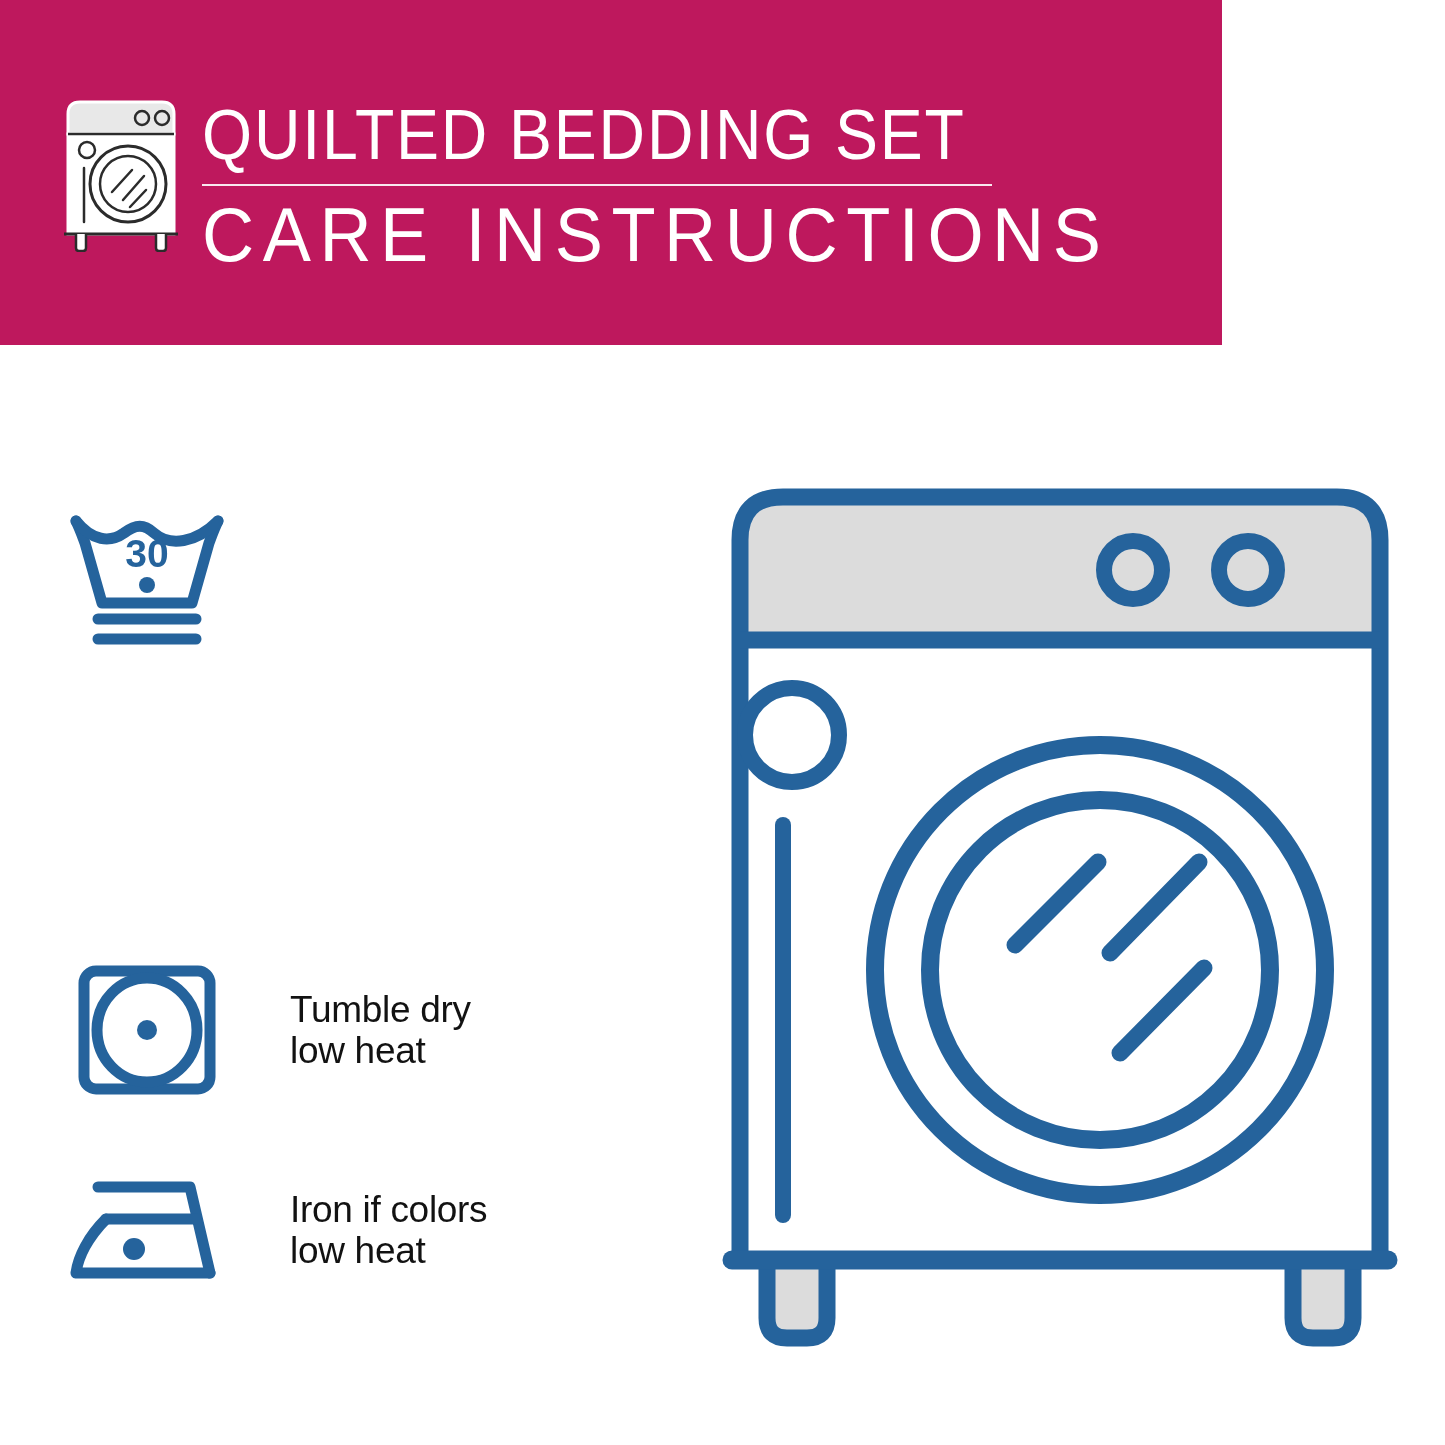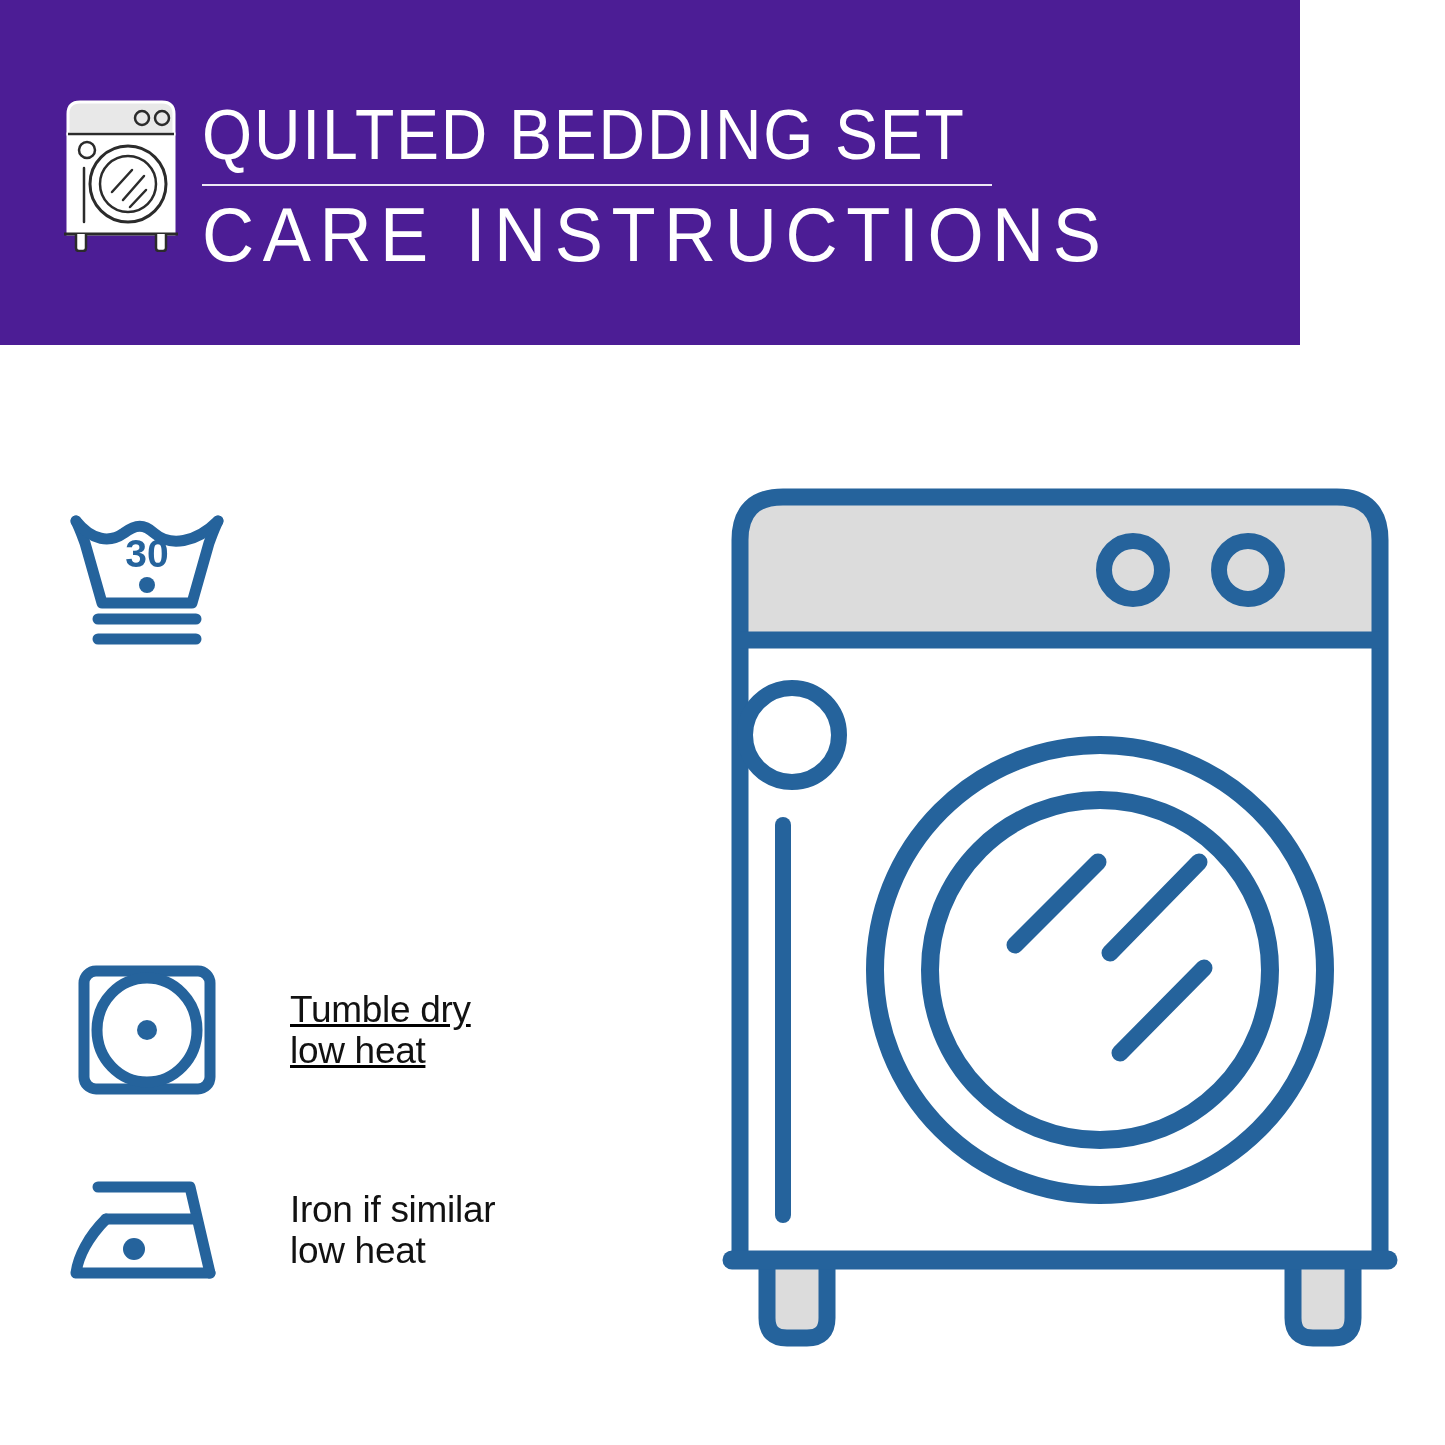--- a/index.html
+++ b/index.html
@@ -13,23 +13,24 @@
     font-family: "Liberation Sans", sans-serif;
     overflow: hidden;
     position: relative;
   }
 
   
   .header-band {
     position: absolute;
     left: 0;
     top: 0;
-    width: 1300px;
+    width: 1174px;
     height: 345px;
-    background: #4c1d95;
+    background: #be185d;
+    padding-left: 48px;
   }
   .header-inner {
     position: absolute;
     left: 60px;
     top: 92px;
     display: flex;
     flex-direction: row;
     align-items: flex-start;
   }
   .header-logo {
@@ -83,21 +84,21 @@
   .care-row {
     position: absolute;
     left: 62px;
     width: 620px;
     display: flex;
     flex-direction: row;
     align-items: center;
   }
   .care-row.r0 { top: 150px; }
   .care-row.r1 { top: 370px; }
-  .care-row.r2 { top: 600px; text-decoration: underline; }
+  .care-row.r2 { top: 600px; }
   .care-row.r3 { top: 800px; }
 
   .care-symbol {
     width: 170px;
     height: 170px;
     flex: 0 0 auto;
     display: flex;
     align-items: center;
     justify-content: center;
   }
@@ -203,21 +204,21 @@
         <g fill="none" stroke="#25639c" stroke-width="11" stroke-linecap="round" stroke-linejoin="round">
 
           <path d="M36 42 L128 42 L148 128"></path>
 
           <path d="M44 74 L134 74"></path>
           <path d="M44 74 C26 92 16 112 14 128 L148 128"></path>
         </g>
         <circle cx="72" cy="104" r="11" fill="#25639c"></circle>
       </svg>
     </div>
-    <div class="care-text">Iron if similar
+    <div class="care-text">Iron if colors
 low heat</div>
   </div>
 
 </div>
 
 <div class="washer-illustration">
   <svg viewBox="0 0 690 900" width="690" height="900" xmlns="http://www.w3.org/2000/svg">
 
     <path d="M25 70 Q25 27 68 27 L622 27 Q665 27 665 70 L665 170 L25 170 Z" fill="#dcdcdc"></path>
 

